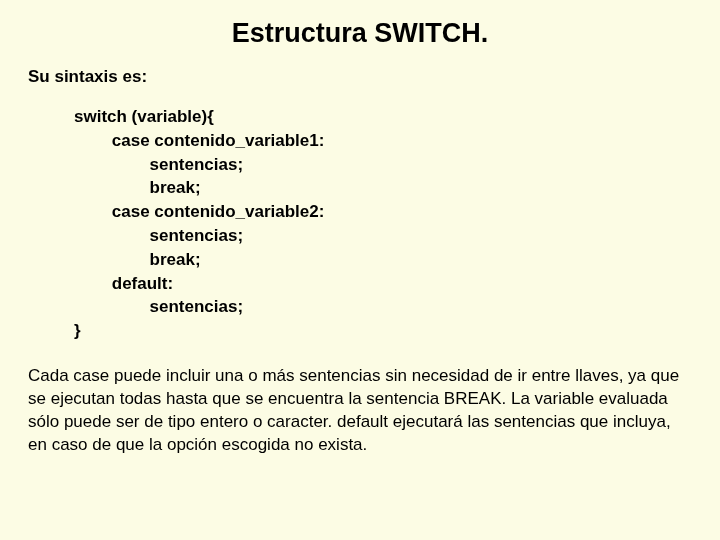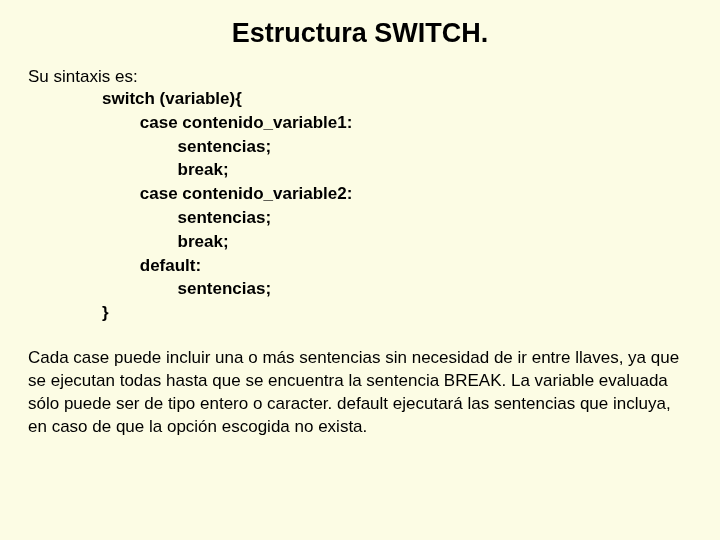--- a/index.html
+++ b/index.html
@@ -16,28 +16,28 @@
       padding: 18px 14px;
     }
     .title {
       font-size: 27px;
       font-weight: bold;
       margin-bottom: 18px;
       text-align: center;
     }
     .intro {
       font-size: 17px;
-      font-weight: normal;
+      font-weight: bold;
       margin-left: 14px;
-      margin-bottom: 0;
+      margin-bottom: 18px;
     }
     .code-block {
       font-size: 17px;
       font-weight: bold;
-      margin-left: 88px;
+      margin-left: 60px;
       line-height: 1.4;
       white-space: pre;
       margin-bottom: 22px;
     }
     .para {
       font-size: 17px;
       font-weight: normal;
       margin-left: 14px;
       margin-right: 14px;
       line-height: 1.35;

